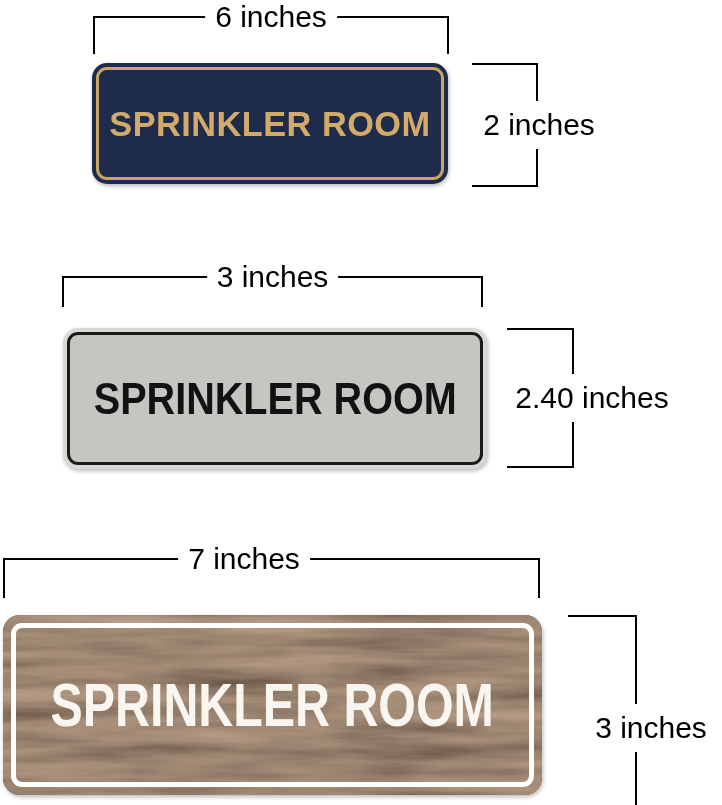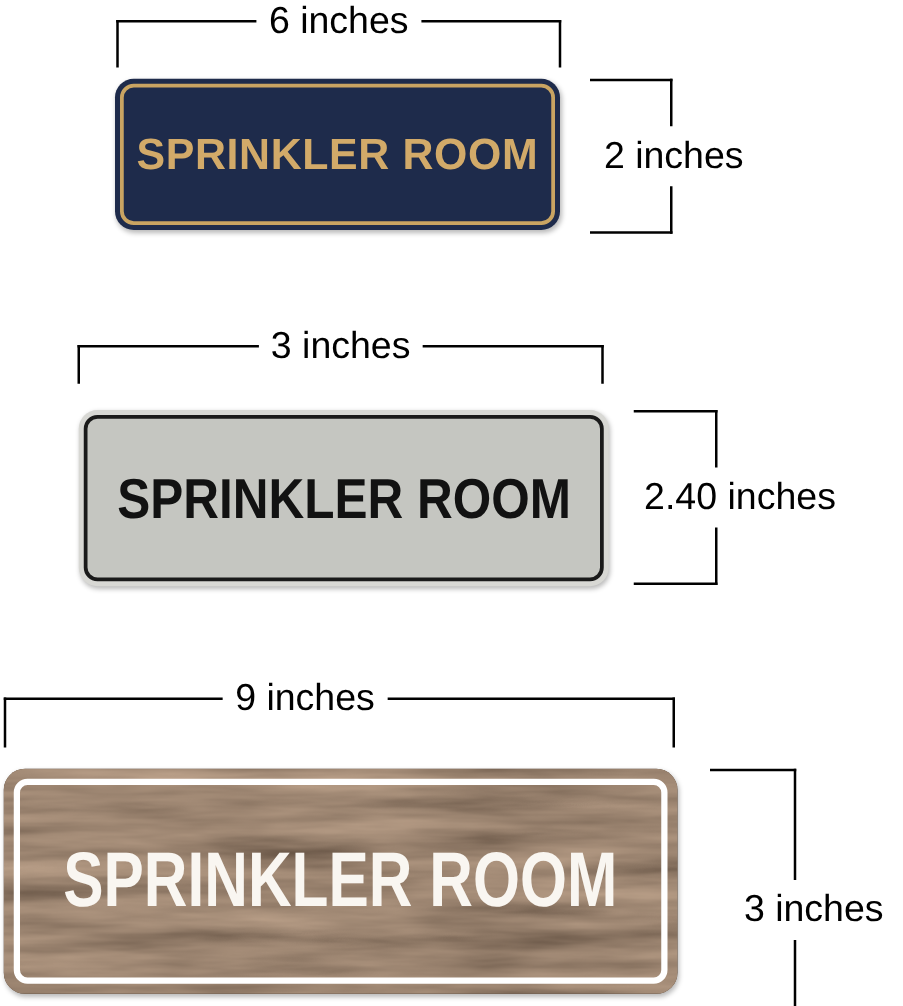--- a/index.html
+++ b/index.html
@@ -89,21 +89,21 @@
     <div class="sign-text-wrap">
       <span class="sign-text" style="font-size: 45px; transform: scaleX(0.88); color: rgb(18, 18, 18);">SPRINKLER ROOM</span>
     </div>
   </div>
 
   <div class="dim-v" style="left: 507px; top: 328px; width: 67px; height: 140px; border-color: rgb(0, 0, 0);">
     <span class="dim-label" style="margin-left: 20px; color: rgb(0, 0, 0);">2.40 inches</span>
   </div>
 
   <div class="dim-h" style="left: 3px; top: 558px; width: 537px; height: 40px; border-color: rgb(0, 0, 0);">
-    <span class="dim-label" style="left: 239px; color: rgb(0, 0, 0);">9 inches</span>
+    <span class="dim-label" style="left: 239px; color: rgb(0, 0, 0);">7 inches</span>
   </div>
 
   <div class="sign" style="left: 3px; top: 615px; width: 539px; height: 180px; border-radius: 17px; overflow: hidden; background-color: rgb(79, 58, 40);">
     <svg class="wood-svg" xmlns="http://www.w3.org/2000/svg" preserveAspectRatio="none">
       <filter id="woodgrain" x="0" y="0" width="100%" height="100%">
         <feTurbulence type="fractalNoise" baseFrequency="0.006 0.055" numOctaves="4" seed="8" result="noise"></feTurbulence>
         <feColorMatrix in="noise" type="matrix" values="0.45 0 0 0 0.11  0.33 0 0 0 0.07  0.24 0 0 0 0.045  0 0 0 0 1"></feColorMatrix>
       </filter>
       <rect width="100%" height="100%" filter="url(#woodgrain)"></rect>
     </svg>

